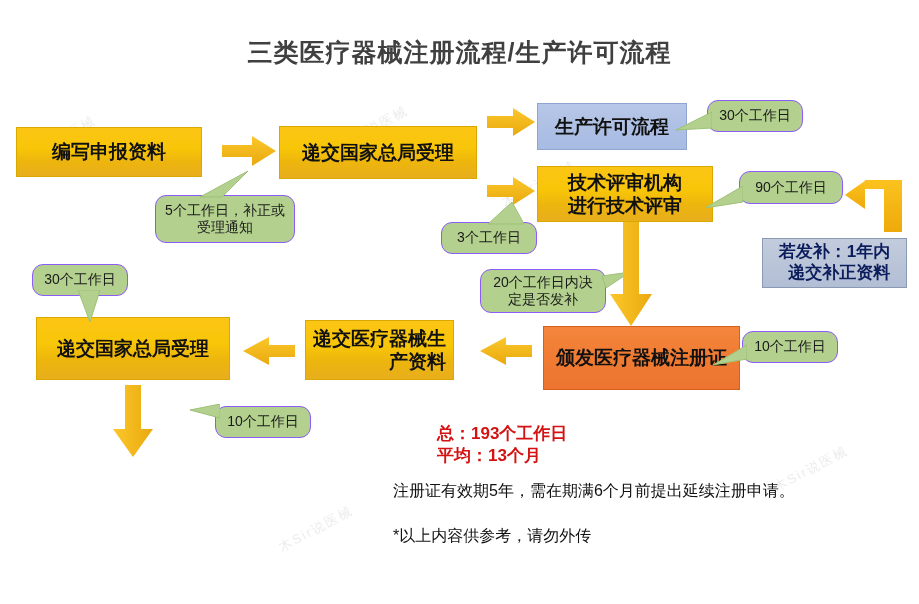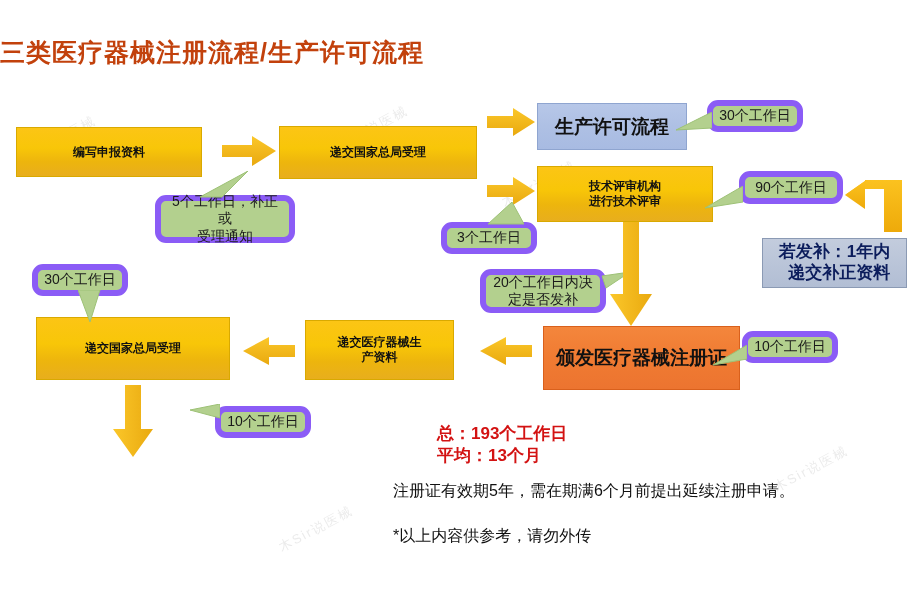--- a/index.html
+++ b/index.html
@@ -21,40 +21,42 @@
     transform:rotate(-28deg);
     white-space:nowrap;
     pointer-events:none;
     user-select:none;
   }
 
   
   .title{
     position:absolute;
     left:0;right:0;top:36px;
+    text-align:center;
     font-size:25px;
     font-weight:bold;
-    color:#c2410c;
+    color:#404040;
     letter-spacing:1px;
   }
 
   
   .box{
     position:absolute;
     display:flex;align-items:center;justify-content:center;
     text-align:center;
     font-weight:bold;
     color:#111;
     line-height:1.22;
     box-sizing:border-box;
   }
   .box-gold{
     background:linear-gradient(180deg,#fcc515 0%,#f8c608 42%,#edb50d 70%,#e8ae1d 100%);
     border:1px solid #d9a900;
-    font-size:12px;
+    font-size:19px;
+    text-align:right;
   }
   .box-blue{
     background:linear-gradient(180deg,#b7c7e8 0%,#aec0e4 50%,#a8bbe2 100%);
     border:1px solid #8fa5d0;
     font-size:19px;
   }
   .box-orange{
     background:linear-gradient(180deg,#f4863c 0%,#f07b32 50%,#ec7430 100%);
     border:1px solid #d9601c;
     font-size:19px;
@@ -63,21 +65,21 @@
     background:linear-gradient(180deg,#c3ccdd 0%,#b9c4d8 55%,#b2bed4 100%);
     border:1px solid #8b9ab4;
     font-size:17px;
     text-align:right;
   }
 
   
   .callout{
     position:absolute;
     background:#b3d08e;
-    border:6px solid #8b5cf6;
+    border:1px solid #8b5cf6;
     border-radius:11px;
     color:#1a1a1a;
     font-size:14px;
     line-height:1.25;
     text-align:center;
     display:flex;align-items:center;justify-content:center;
     box-sizing:border-box;
     padding:2px 6px;
   }
   .tail{position:absolute;width:0;height:0;}

